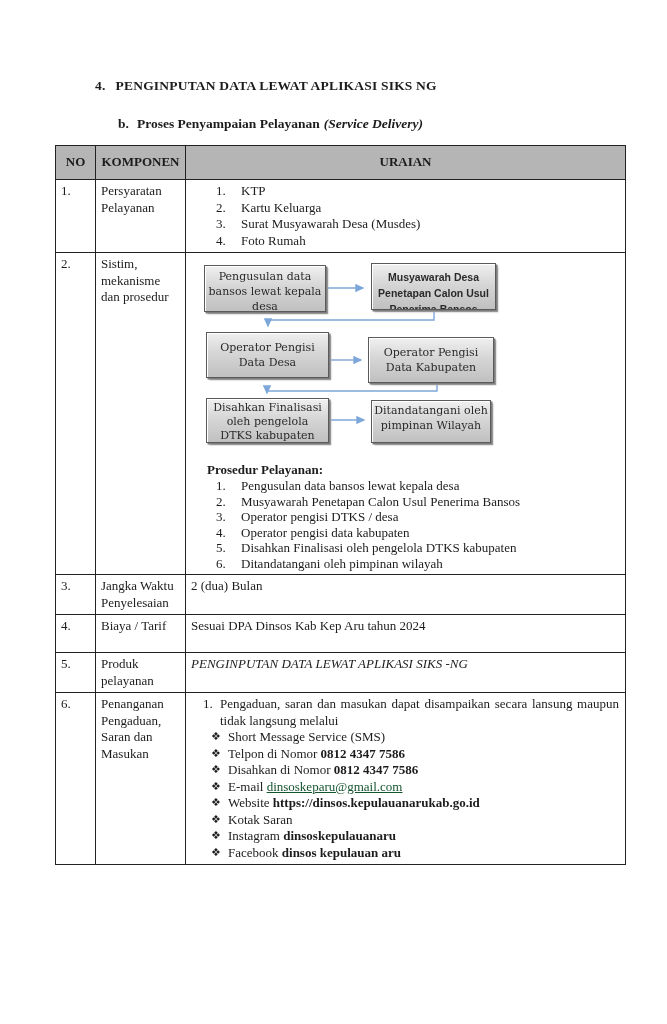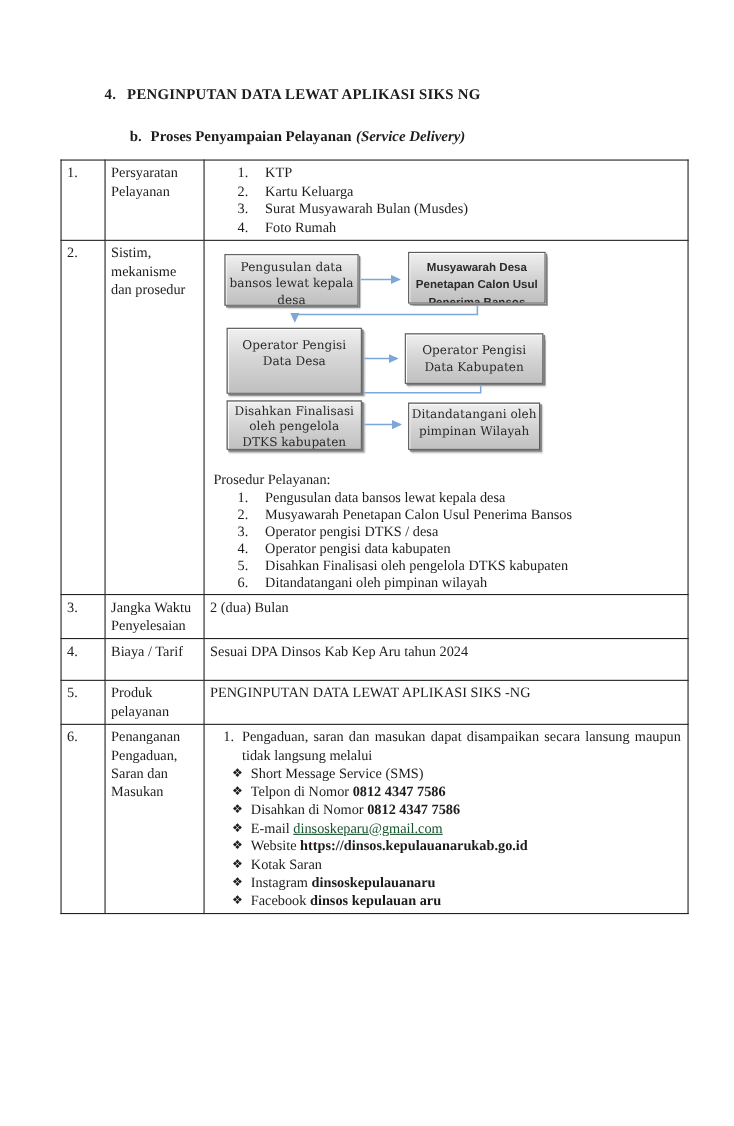--- a/index.html
+++ b/index.html
@@ -46,49 +46,49 @@
   }
   td.no-cell { padding-left: 12px; }
   td.komp-cell { padding-left: 6px; padding-right: 8px; }
   td.uraian-cell { padding-left: 8px; }
   tr.r1 { height: 70px; }
   tr.r2 { height: 315px; }
   tr.r3 { height: 33px; }
   tr.r4 { height: 38px; }
   tr.r5 { height: 40px; }
   tr.r6 { height: 156px; }
-  .italic { }
+  .italic { font-style: italic; }
 
   
   .nlist .nrow { display: flex; }
   .nlist .num { margin-left: 25px; width: 25px; flex: 0 0 25px; }
   .nlist .ntext { flex: 1; }
   .prosedur-list .nrow { line-height: 15.5px; }
-  .prosedur-title { font-weight: normal; margin-left: 3px; margin-top: 3px; line-height: 17px; }
+  .prosedur-title { font-weight: bold; margin-left: 16px; margin-top: 3px; line-height: 17px; }
 
   
   td.flow-cell { padding: 0; }
   .flowwrap { position: relative; width: 438px; height: 202px; }
   .flow-svg { position: absolute; left: 0; top: 0; pointer-events: none; }
   .fbox {
     position: absolute; overflow: hidden; text-align: center;
     background: linear-gradient(180deg, #f0f0f0 0%, #d6d6d6 45%, #c0c0c0 100%);
     border: 1px solid #5a5a5a;
     box-shadow: inset 1px 1px 0 #ffffff, 1.5px 1.5px 0 #7d7d7d, 2.5px 2.5px 1.5px #b0b0b0;
     font-family: "DejaVu Serif", serif;
     font-size: 11px; line-height: 15px; color: #2a2a2a;
     padding: 3px 2px;
   }
   .fbox.sans {
     font-family: "Liberation Sans", sans-serif;
     font-weight: 700; font-size: 10.5px; line-height: 16px; padding-top: 5px;
   }
   .b1 { left: 13px;  top: 9px;   width: 122px; height: 47px; }
   .b2 { left: 180px; top: 7px;   width: 125px; height: 47px; }
-  .b3 { left: 15px;  top: 76px;  width: 123px; height: 60px; padding-top: 7px; }
+  .b3 { left: 15px;  top: 76px;  width: 123px; height: 46px; padding-top: 7px; }
   .b4 { left: 177px; top: 81px;  width: 126px; height: 46px; padding-top: 7px; }
   .b5 { left: 15px;  top: 142px; width: 123px; height: 45px; line-height: 14px; padding-top: 2px; }
   .b6 { left: 180px; top: 144px; width: 120px; height: 43px; padding-top: 2px; }
 
   
   .r6-block { line-height: 16.5px; }
   .r6-intro { display: flex; }
   .r6-intro .num { margin-left: 12px; width: 17px; flex: 0 0 17px; }
   .r6-intro .itext { flex: 1; text-align: justify; padding-right: 1px; }
   .r6-bullet { display: flex; }
@@ -115,37 +115,42 @@
     <span><span>Proses Penyampaian Pelayanan</span><span class="em">(Service Delivery)</span></span>
   </div>
 
   <table class="svc">
     <colgroup>
         <col class="c-no">
         <col class="c-komp">
         <col class="c-uraian">
       </colgroup>
     <tbody>
+        <tr>
+      <th>NO</th>
+      <th>KOMPONEN</th>
+      <th>URAIAN</th>
+    </tr>
 
     <tr class="r1">
       <td class="no-cell">1.</td>
       <td class="komp-cell">Persyaratan Pelayanan</td>
       <td class="uraian-cell">
         <div class="nlist">
           <div class="nrow">
                 <span class="num">1.</span>
                 <span class="ntext">KTP</span>
               </div>
           <div class="nrow">
                 <span class="num">2.</span>
                 <span class="ntext">Kartu Keluarga</span>
               </div>
           <div class="nrow">
                 <span class="num">3.</span>
-                <span class="ntext">Surat Musyawarah Bulan (Musdes)</span>
+                <span class="ntext">Surat Musyawarah Desa (Musdes)</span>
               </div>
           <div class="nrow">
                 <span class="num">4.</span>
                 <span class="ntext">Foto Rumah</span>
               </div>
         </div>
       </td>
     </tr>
 
     <tr class="r2">

